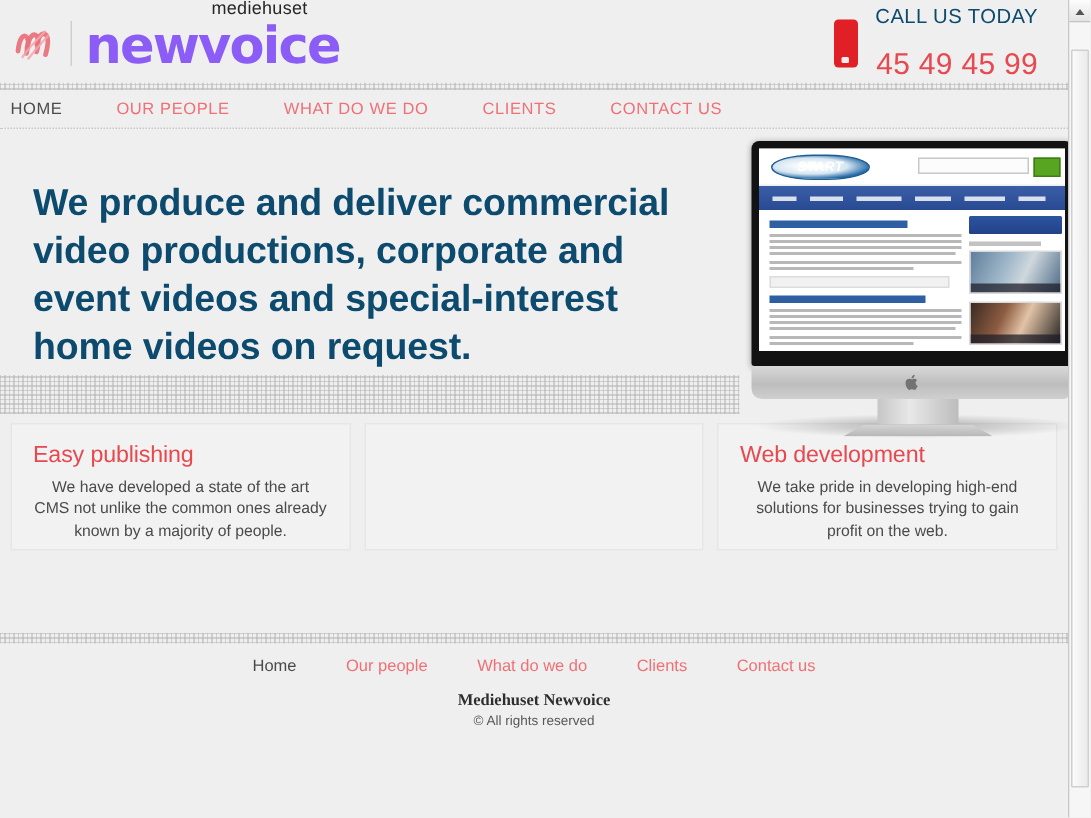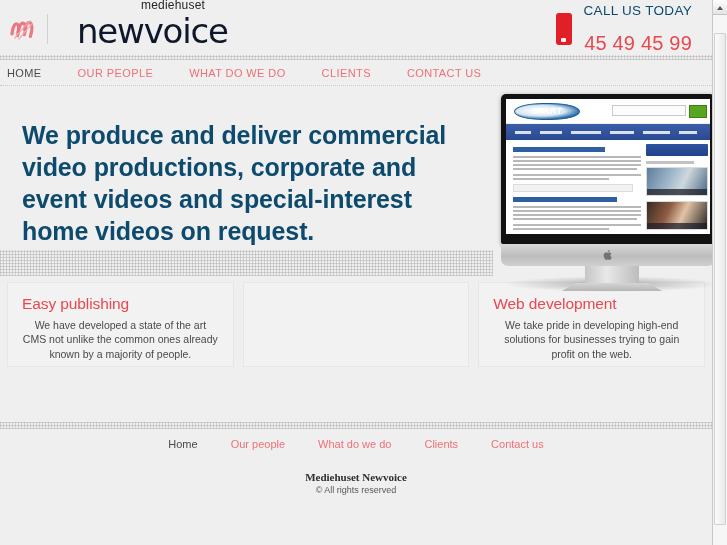--- a/index.html
+++ b/index.html
@@ -121,25 +121,24 @@
     position: absolute;
     left: 84px;
     top: -15px;
     font-size: 12px;
     color: #262626;
     letter-spacing: .2px;
     font-family: "Liberation Sans", sans-serif;
   }
   #brand-main {
     font-size: 34px;
-    font-weight: normal;
-    color: #0f172a;
+    font-weight: bold;
+    color: #8b5cf6;
     letter-spacing: -1.2px;
     font-family: "DejaVu Sans", sans-serif;
-    margin-left: 20px;
   }
 
   #callus {
     position: absolute;
     right: 20px; top: 4px;
     display: flex;
     align-items: center;
   }
   #phone-icon {
     width: 16px;
@@ -457,21 +456,21 @@
   .fnav-item {
     font-size: 11px;
     color: #ef7076;
     text-decoration: none;
     cursor: pointer;
     font-family: "Liberation Sans", sans-serif;
   }
   .fnav-item.active { color: #4a4a4a; }
   #copyright {
     text-align: center;
-    margin-top: 12px;
+    margin-top: 2px;
     line-height: 1.25;
   }
   #copy-company {
     font-size: 11px;
     font-weight: bold;
     color: #2e2e2e;
     font-family: "Liberation Serif", serif;
   }
   #copy-rights {
     font-size: 9px;

